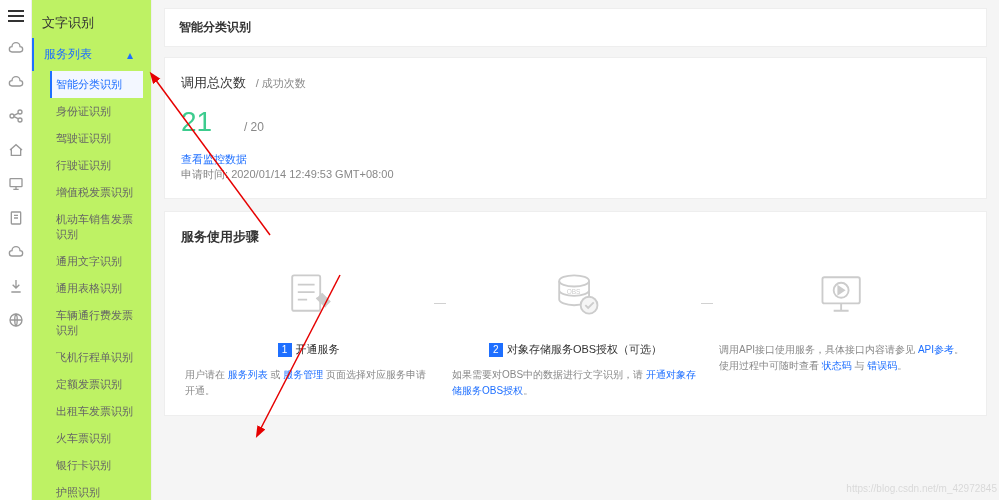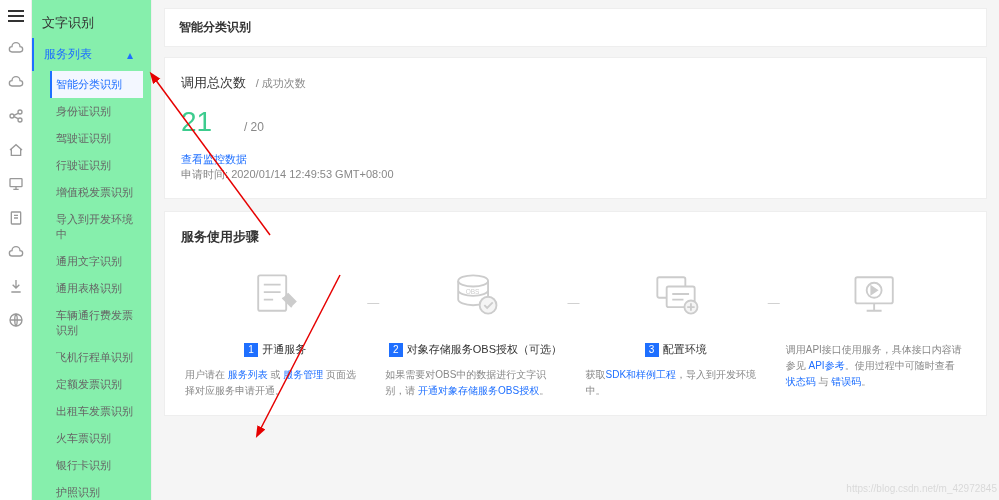--- a/index.html
+++ b/index.html
@@ -2,21 +2,21 @@
 <html><head>
 <meta charset="utf-8">
 <style>
 * { margin: 0; padding: 0; box-sizing: border-box; }
 body { font-family: "Microsoft YaHei", Arial, sans-serif; font-size: 12px; color: #333; background: #f5f5f5; }
 .app { display: flex; width: 999px; height: 500px; position: relative; overflow: hidden; }
 .icon-rail { width: 32px; background: #fff; border-right: 1px solid #eee; display: flex; flex-direction: column; align-items: center; padding-top: 10px; gap: 18px; }
 .icon-rail .ham { width: 16px; height: 12px; display: flex; flex-direction: column; justify-content: space-between; cursor: pointer; }
 .icon-rail .ham span { display: block; height: 2px; background: #333; }
 .icon-rail .ic { width: 16px; height: 16px; color: #999; cursor: pointer; }
-.sidebar { width: 120px; background: #86efac; border-right: 1px solid #eee; display: flex; flex-direction: column; padding: 8px 8px 8px 0; overflow-y: auto; }
+.sidebar { width: 120px; background: #bef264; border-right: 1px solid #eee; display: flex; flex-direction: column; padding: 8px 8px 8px 0; overflow-y: auto; }
 .sidebar-title { font-size: 13px; padding: 6px 10px; font-weight: 500; }
 .sidebar-cat { color: #1e6fff; font-size: 12px; padding: 8px 10px; border-left: 2px solid #1e6fff; display: flex; justify-content: space-between; align-items: center; }
 .sidebar-items { padding-left: 18px; }
 .sidebar-items .item { font-size: 11px; color: #666; padding: 6px 4px; cursor: pointer; border-left: 2px solid transparent; }
 .sidebar-items .item.active { color: #1e6fff; border-left: 2px solid #1e6fff; background: #f3f7ff; }
 .main { flex: 1; display: flex; flex-direction: column; overflow-y: auto; padding: 8px 12px 12px 12px; }
 .page-title { font-size: 12px; font-weight: 600; background: #fff; padding: 10px 14px; margin-bottom: 10px; border: 1px solid #eee; }
 .card { background: #fff; border: 1px solid #eee; padding: 16px; margin-bottom: 12px; }
 .stats { text-align: left; }
 .stats-h { font-size: 13px; color: #333; }
@@ -87,21 +87,21 @@
     <div class="sidebar-cat">
       <span>服务列表</span>
       <span>▴</span>
     </div>
     <div class="sidebar-items" id="sb-items">
         <div class="item active">智能分类识别</div>
         <div class="item">身份证识别</div>
         <div class="item">驾驶证识别</div>
         <div class="item">行驶证识别</div>
         <div class="item">增值税发票识别</div>
-        <div class="item">导入到开发环境中</div>
+        <div class="item">机动车销售发票识别</div>
         <div class="item">通用文字识别</div>
         <div class="item">通用表格识别</div>
         <div class="item">车辆通行费发票识别</div>
         <div class="item">飞机行程单识别</div>
         <div class="item">定额发票识别</div>
         <div class="item">出租车发票识别</div>
         <div class="item">火车票识别</div>
         <div class="item">银行卡识别</div>
         <div class="item">护照识别</div>
       </div>
@@ -145,31 +145,20 @@
                 <path d="M12 16v10c0 3 7 6 16 6s16-3 16-6V16M12 26v10c0 3 7 6 16 6s16-3 16-6V26"></path>
                 <circle cx="44" cy="42" r="9" fill="#f5f5f5"></circle>
                 <path d="M40 42l3 3 6-6"></path>
                 <text x="20" y="30" font-size="7" fill="#ccc" stroke="none">OBS</text>
               </svg></div>
             <div class="step-label"><span class="num">2</span>对象存储服务OBS授权（可选）</div>
             <div class="step-desc">如果需要对OBS中的数据进行文字识别，请 <a>开通对象存储服务OBS授权</a>。</div>
           </div>
           <div class="step">
             <div class="step-icon"><svg viewBox="0 0 60 60" fill="none" stroke="#ccc" stroke-width="2">
-                <rect x="10" y="12" width="30" height="22" rx="2"></rect>
-                <rect x="20" y="22" width="30" height="22" rx="2" fill="#fff"></rect>
-                <path d="M26 30h18M26 36h12"></path>
-                <circle cx="46" cy="44" r="7" fill="#f5f5f5"></circle>
-                <path d="M46 40v8M42 44h8"></path>
-              </svg></div>
-            <div class="step-label"><span class="num">3</span>配置环境</div>
-            <div class="step-desc">获取<a>SDK和样例工程</a>，导入到开发环境中。</div>
-          </div>
-          <div class="step">
-            <div class="step-icon"><svg viewBox="0 0 60 60" fill="none" stroke="#ccc" stroke-width="2">
                 <rect x="8" y="12" width="40" height="28" rx="2"></rect>
                 <circle cx="28" cy="26" r="8"></circle>
                 <path d="M25 22v8l6-4z" fill="#ccc"></path>
                 <path d="M20 48h16M28 40v8"></path>
               </svg></div>
             <div class="step-desc">调用API接口使用服务，具体接口内容请参见 <a>API参考</a>。使用过程中可随时查看 <a>状态码</a> 与 <a>错误码</a>。</div>
           </div>
         </div>
     </div>
   </div>

